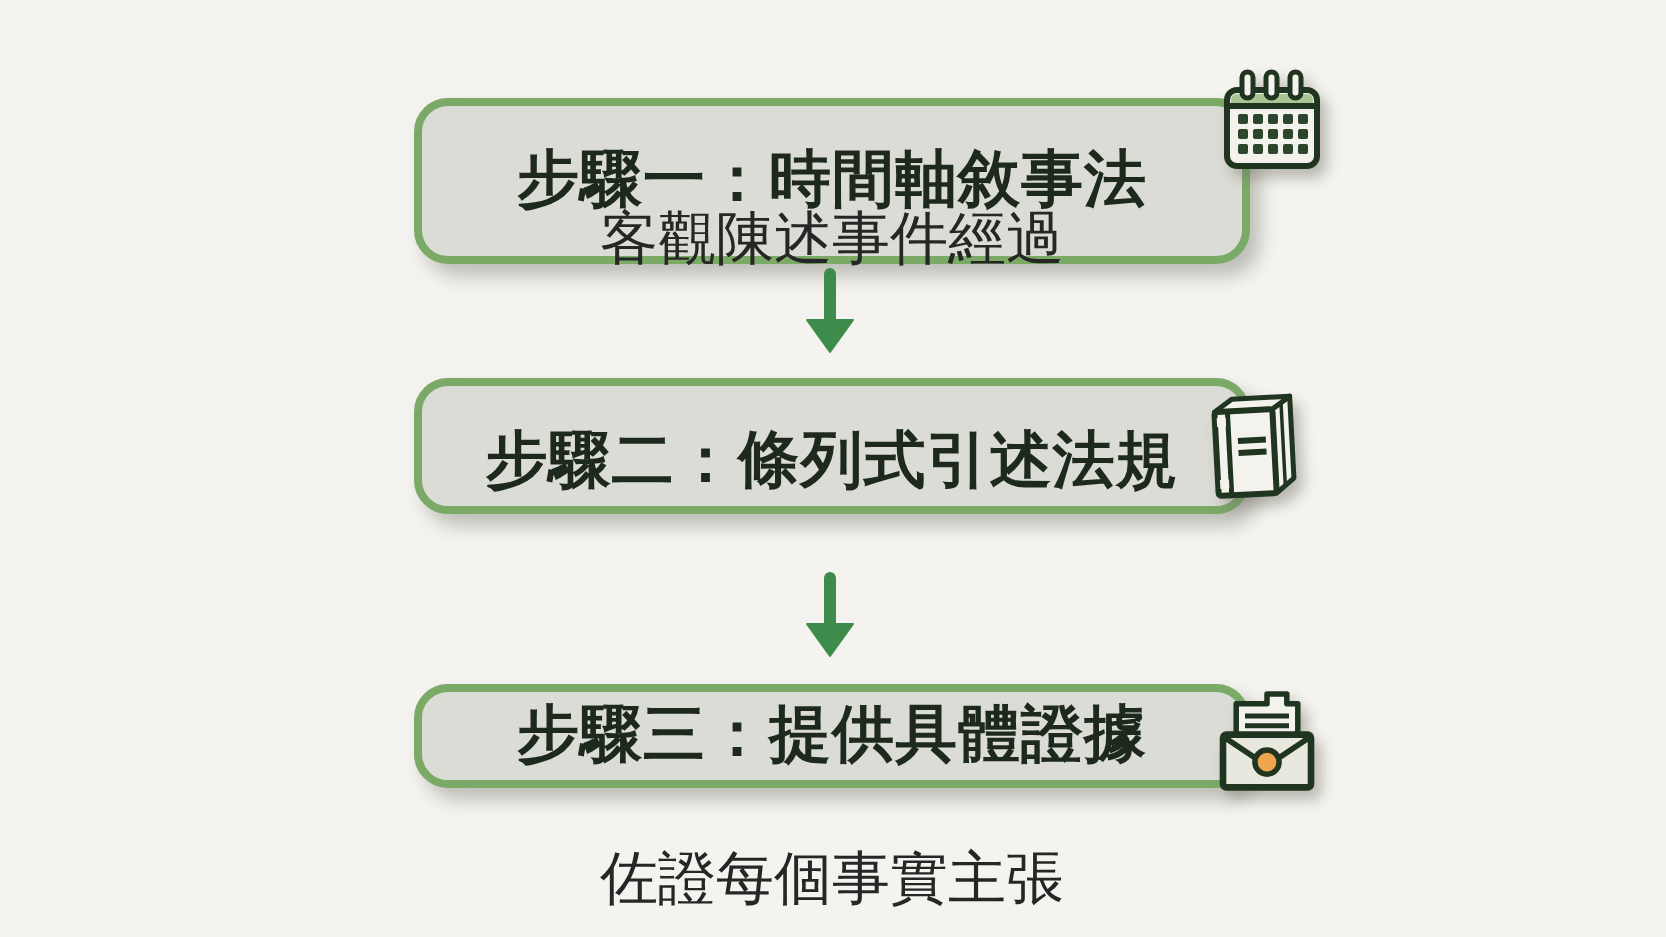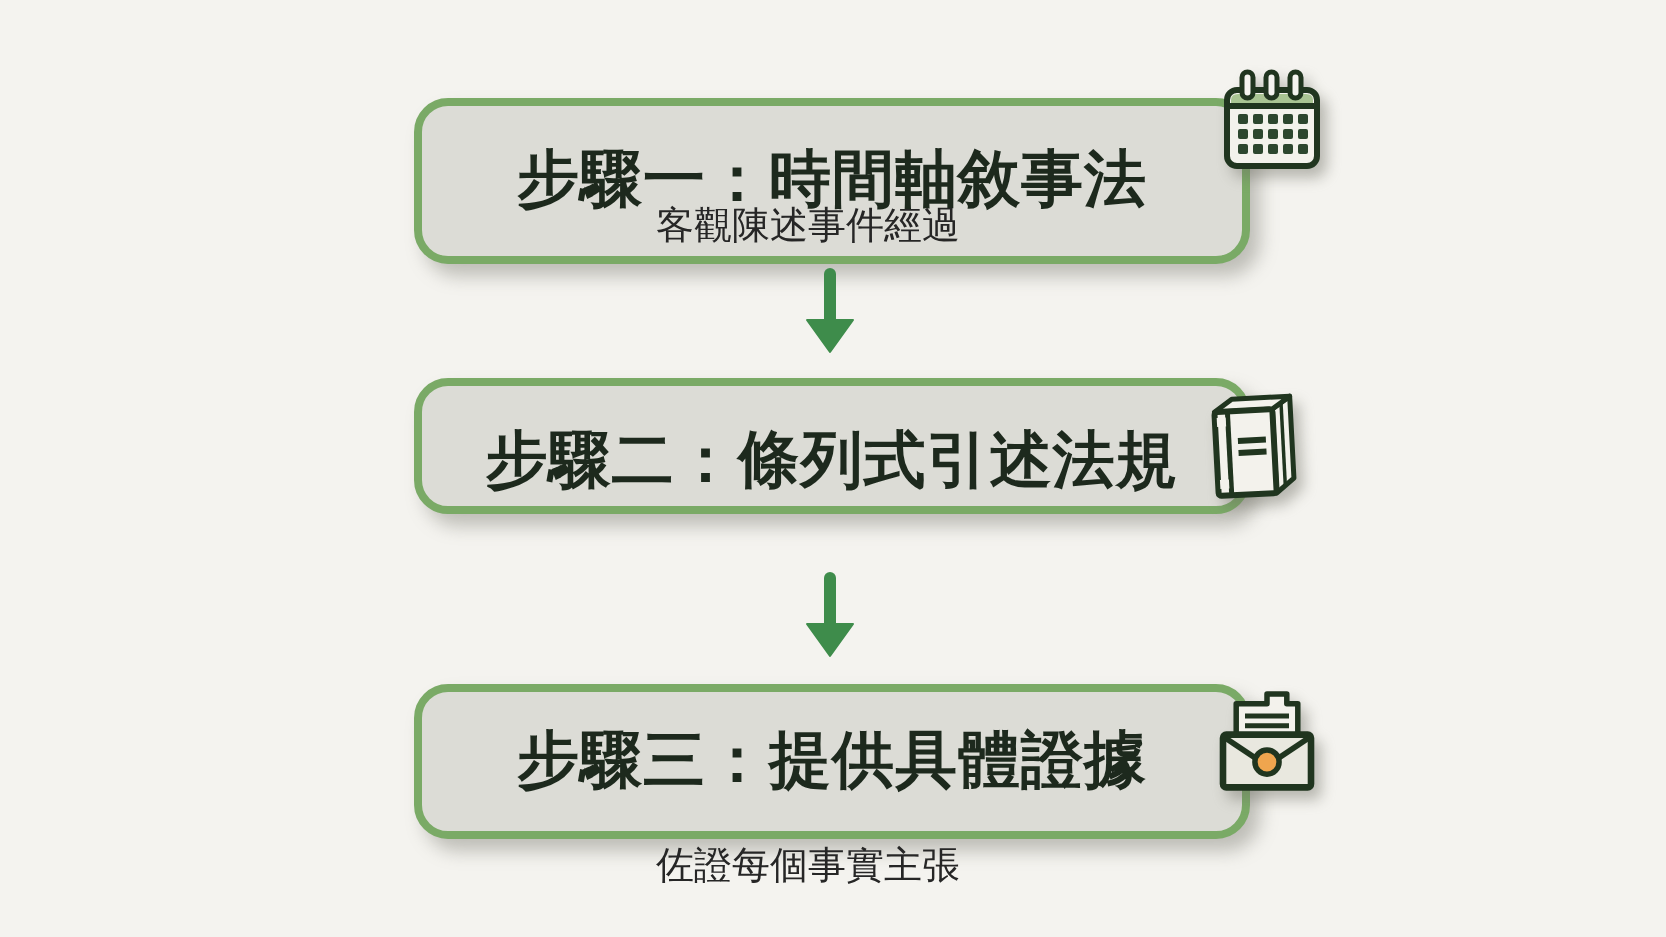--- a/index.html
+++ b/index.html
@@ -35,37 +35,37 @@
     background: var(--box-fill);
     border: 8px solid var(--box-border);
     border-radius: 34px;
     display: flex;
     align-items: center;
     justify-content: center;
     box-shadow: 10px 12px 18px rgba(110, 110, 100, 0.40);
   }
   #step-box-1 { top: 54px;  height: 166px; margin-top: 44px; }
   #step-box-2 { top: 378px; height: 136px; align-items: flex-end; }
-  #step-box-3 { top: 684px; height: 155px; }
+  #step-box-3 { top: 684px; height: 104px; }
 
   .step-title {
     font-size: 62px;
     font-weight: 700;
     color: var(--title-text);
     letter-spacing: 1px;
     white-space: nowrap;
     padding-bottom: 4px;
   }
 
   .step-sub {
     position: absolute;
-    left: 390px;
+    left: 414px;
     width: 836px;
     text-align: center;
-    font-size: 38px;
+    font-size: 58px;
     font-weight: 500;
     color: var(--subtitle-text);
     white-space: nowrap;
   }
   #step-sub-1 { top: 200px; }
   #step-sub-2 { top: 518px; }
   #step-sub-3 { top: 840px; }
 
   .arrow {
     position: absolute;

